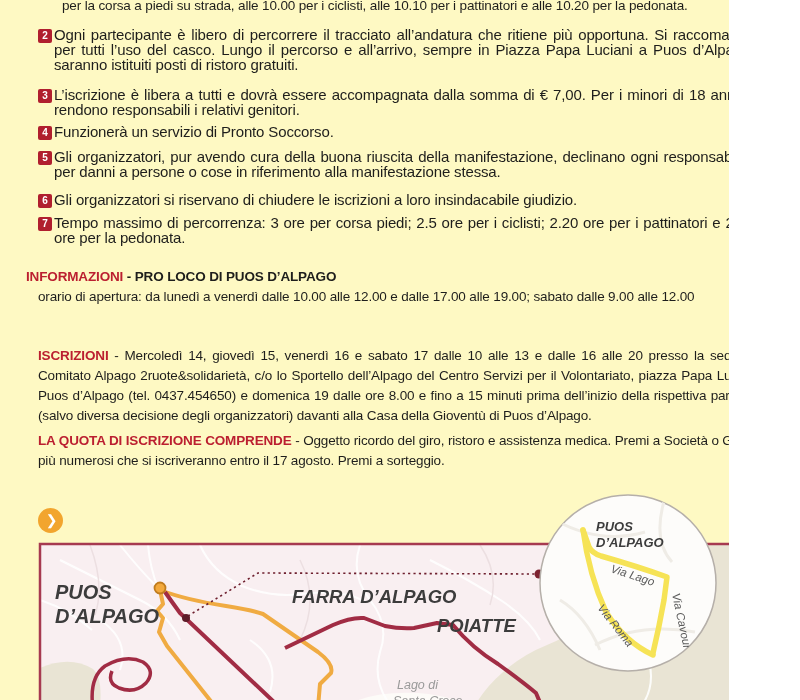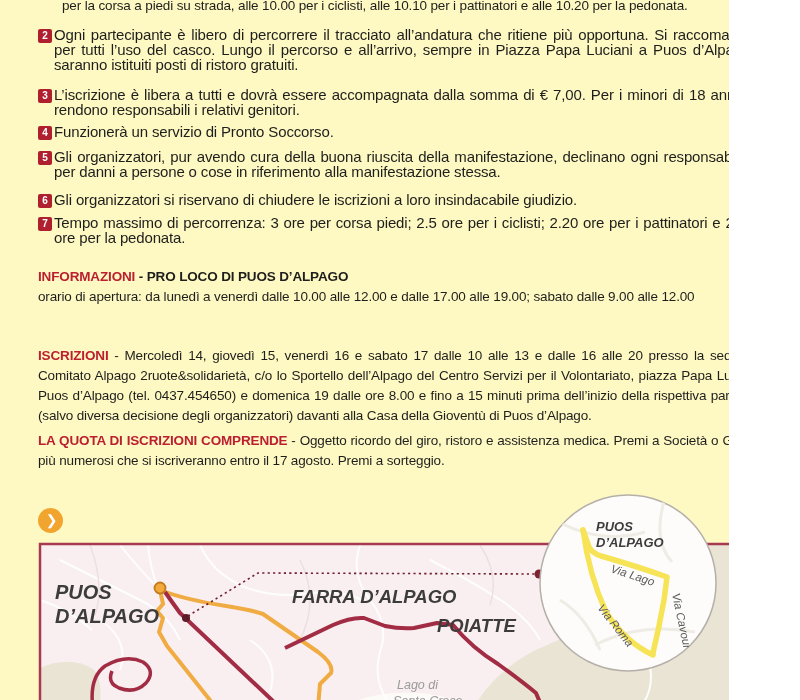--- a/index.html
+++ b/index.html
@@ -57,31 +57,31 @@
   </div>
   <div class="rule" style="top:192px">
     <span class="badge">6</span>
     <p class="rule-text">Gli organizzatori si riservano di chiudere le iscrizioni a loro insindacabile giudizio.</p>
   </div>
   <div class="rule" style="top:215px">
     <span class="badge">7</span>
     <p class="rule-text">Tempo massimo di percorrenza: 3 ore per corsa piedi; 2.5 ore per i ciclisti; 2.20 ore per i pattinatori e 2.10 ore per la pedonata.</p>
   </div>
 
-  <p class="body-text" style="left:38px;top:268px;width:724px;">
+  <p class="body-text" style="left:26px;top:268px;width:724px;">
     <b class="red">INFORMAZIONI</b><b> - PRO LOCO DI PUOS D’ALPAGO</b>
   </p>
   <p class="body-text" style="left:38px;top:288px;width:724px;">orario di apertura: da lunedì a venerdì dalle 10.00 alle 12.00 e dalle 17.00 alle 19.00; sabato dalle 9.00 alle 12.00</p>
 
   <p class="body-text just" style="left:38px;top:337px;width:724px;line-height:20px;">
     <b class="red">ISCRIZIONI</b><span> - Mercoledì 14, giovedì 15, venerdì 16 e sabato 17 dalle 10 alle 13 e dalle 16 alle 20 presso la sede del Comitato Alpago 2ruote&amp;solidarietà, c/o lo Sportello dell’Alpago del Centro Servizi per il Volontariato, piazza Papa Luciani, Puos d’Alpago (tel. 0437.454650) e domenica 19 dalle ore 8.00 e fino a 15 minuti prima dell’inizio della rispettiva partenza (salvo diversa decisione degli organizzatori) davanti alla Casa della Gioventù di Puos d’Alpago.</span>
   </p>
 
   <p class="body-text just" style="left:38px;top:422px;width:724px;line-height:20px;">
-    <b class="red">LA QUOTA DI ISCRIZIONI COMPRENDE</b><span> - Oggetto ricordo del giro, ristoro e assistenza medica. Premi a Società o Gruppi più numerosi che si iscriveranno entro il 17 agosto. Premi a sorteggio.</span>
+    <b class="red">LA QUOTA DI ISCRIZIONE COMPRENDE</b><span> - Oggetto ricordo del giro, ristoro e assistenza medica. Premi a Società o Gruppi più numerosi che si iscriveranno entro il 17 agosto. Premi a sorteggio.</span>
   </p>
 
 
   <div class="percorso">
     <span class="chev-circle">
         <span class="chev">❯</span>
       </span>
   </div>
 
   <div class="map-wrap">

